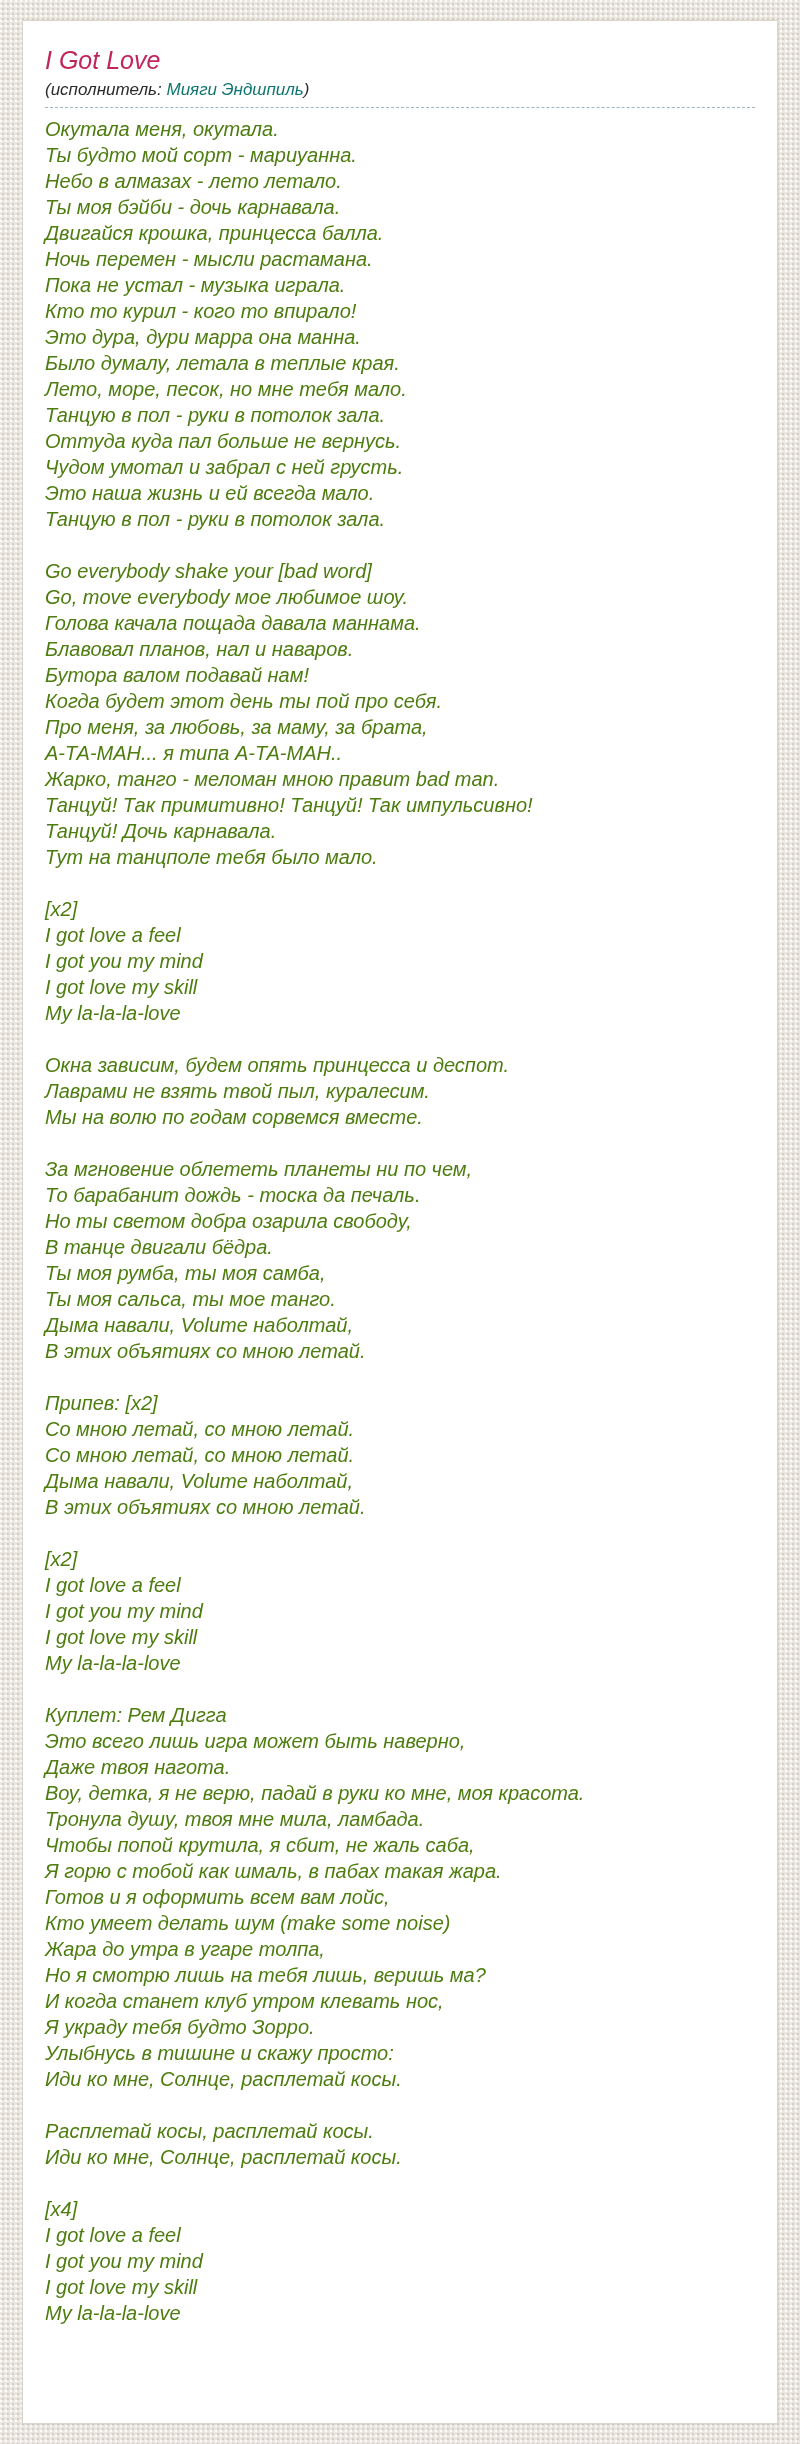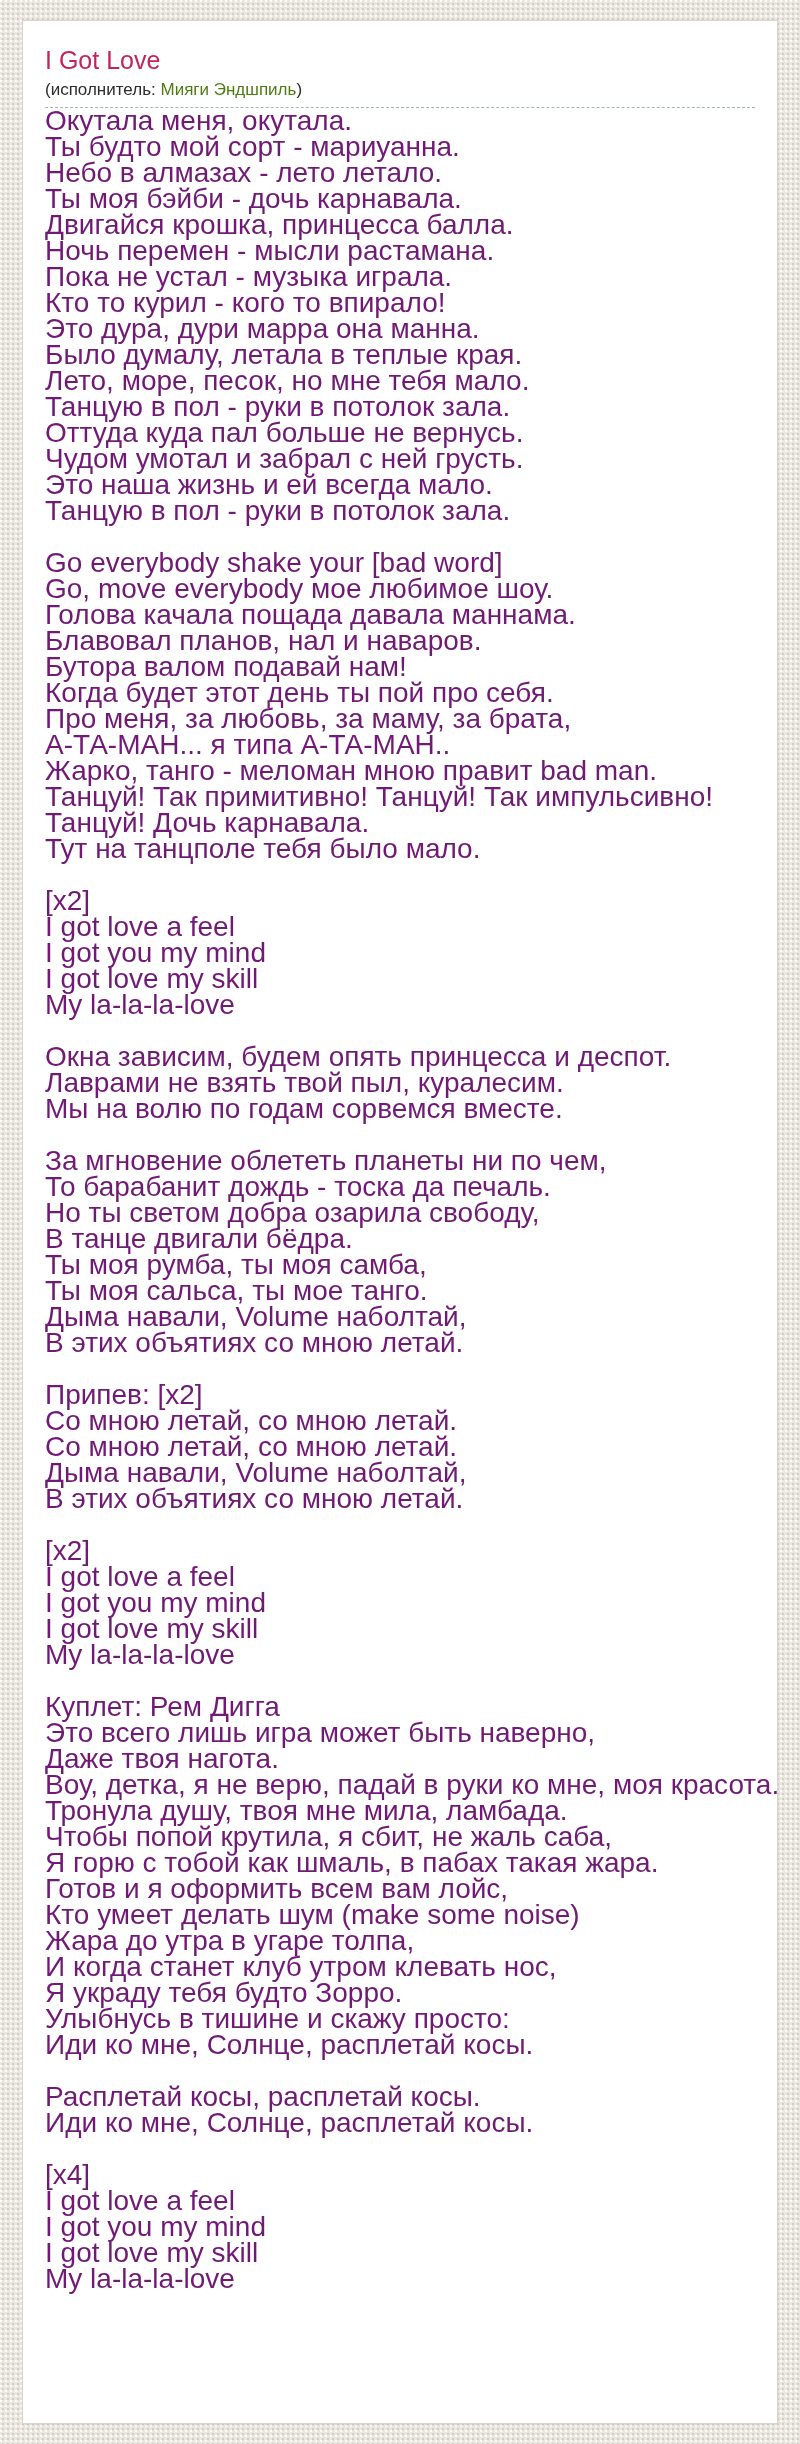--- a/index.html
+++ b/index.html
@@ -16,45 +16,47 @@
   }
   .card{
     box-sizing:border-box;
     margin:20px auto 0;
     width:756px;
     min-height:2404px;
     background:#ffffff;
     border:1px solid #d9d4cc;
     box-shadow:0 1px 3px rgba(0,0,0,.07);
     padding:0 22px 30px;
+    font-style:italic;
   }
   .song-title{
     margin:24px 0 0;
     font-size:25px;
     font-weight:400;
     line-height:1.2;
     color:#c0255c;
   }
   .artist-line{
     margin:5px 0 0;
     font-size:17px;
     line-height:1.2;
     color:#2b2b2b;
     border-bottom:1px dashed #9fb4bd;
     padding-bottom:7px;
   }
   .artist-link{
-    color:#4d7c0f;
+    color:#0f766e;
     text-decoration:none;
     cursor:pointer;
   }
   .lyrics{
-    font-size:28px;
+    margin-top:8px;
+    font-size:20px;
     line-height:26px;
-    color:#701a75;
+    color:#4d7c0f;
   }
   .lyric-line{
     min-height:26px;
     white-space:nowrap;
   }
 </style>
 </head>
 <body>
 
 <div class="card">
@@ -128,20 +130,21 @@
       <div class="lyric-line">Куплет: Рем Дигга</div>
       <div class="lyric-line">Это всего лишь игра может быть наверно,</div>
       <div class="lyric-line">Даже твоя нагота.</div>
       <div class="lyric-line">Воу, детка, я не верю, падай в руки ко мне, моя красота.</div>
       <div class="lyric-line">Тронула душу, твоя мне мила, ламбада.</div>
       <div class="lyric-line">Чтобы попой крутила, я сбит, не жаль саба,</div>
       <div class="lyric-line">Я горю с тобой как шмаль, в пабах такая жара.</div>
       <div class="lyric-line">Готов и я оформить всем вам лойс,</div>
       <div class="lyric-line">Кто умеет делать шум (make some noise)</div>
       <div class="lyric-line">Жара до утра в угаре толпа,</div>
+      <div class="lyric-line">Но я смотрю лишь на тебя лишь, веришь ма?</div>
       <div class="lyric-line">И когда станет клуб утром клевать нос,</div>
       <div class="lyric-line">Я украду тебя будто Зорро.</div>
       <div class="lyric-line">Улыбнусь в тишине и скажу просто:</div>
       <div class="lyric-line">Иди ко мне, Солнце, расплетай косы.</div>
       <div class="lyric-line"></div>
       <div class="lyric-line">Расплетай косы, расплетай косы.</div>
       <div class="lyric-line">Иди ко мне, Солнце, расплетай косы.</div>
       <div class="lyric-line"></div>
       <div class="lyric-line">[x4]</div>
       <div class="lyric-line">I got love a feel</div>

